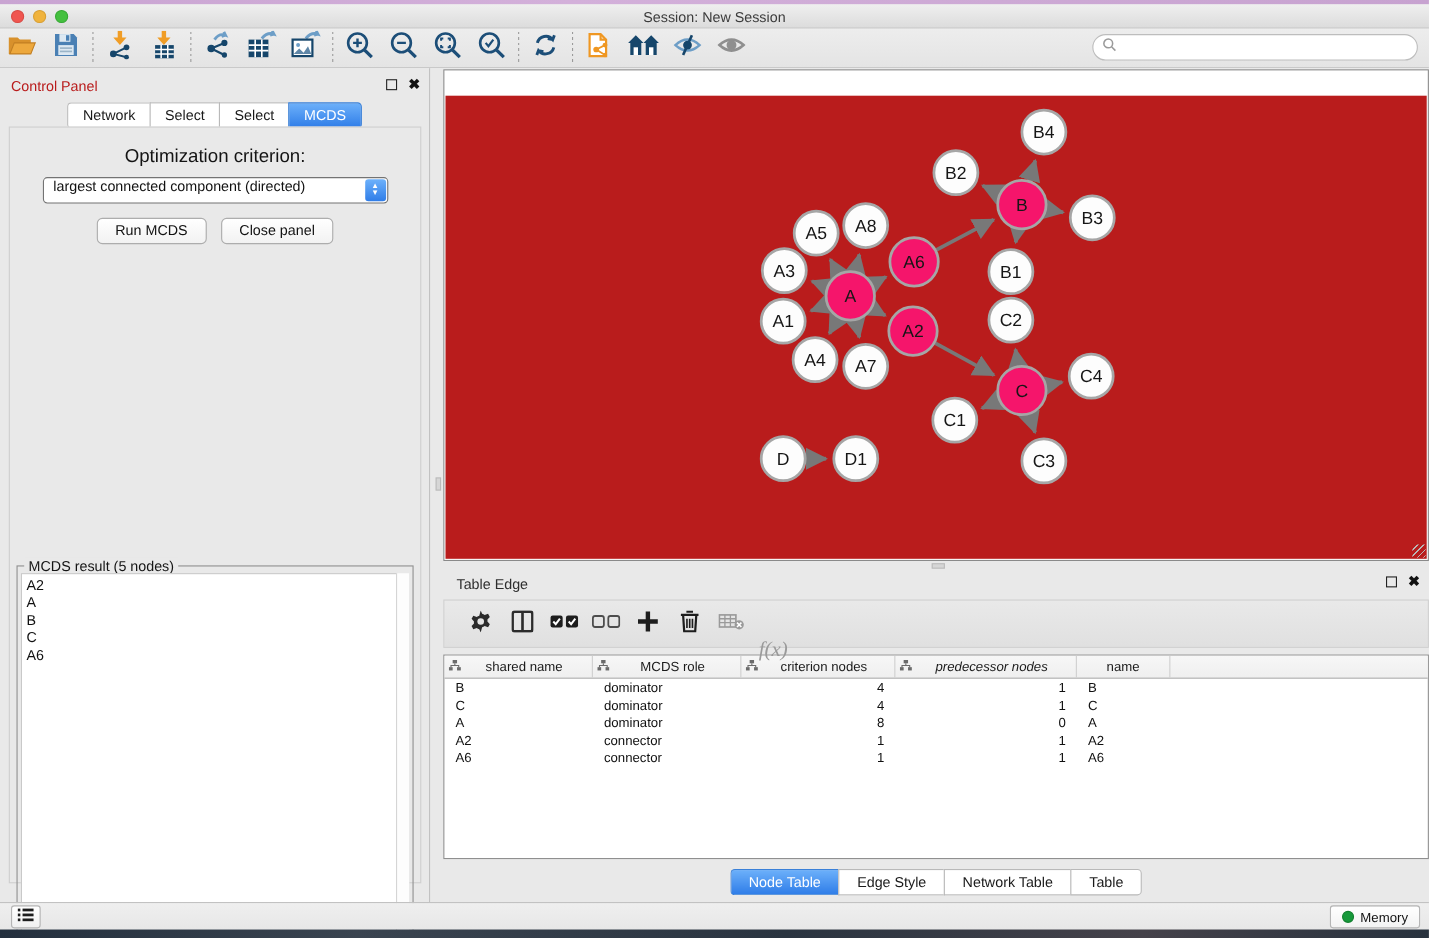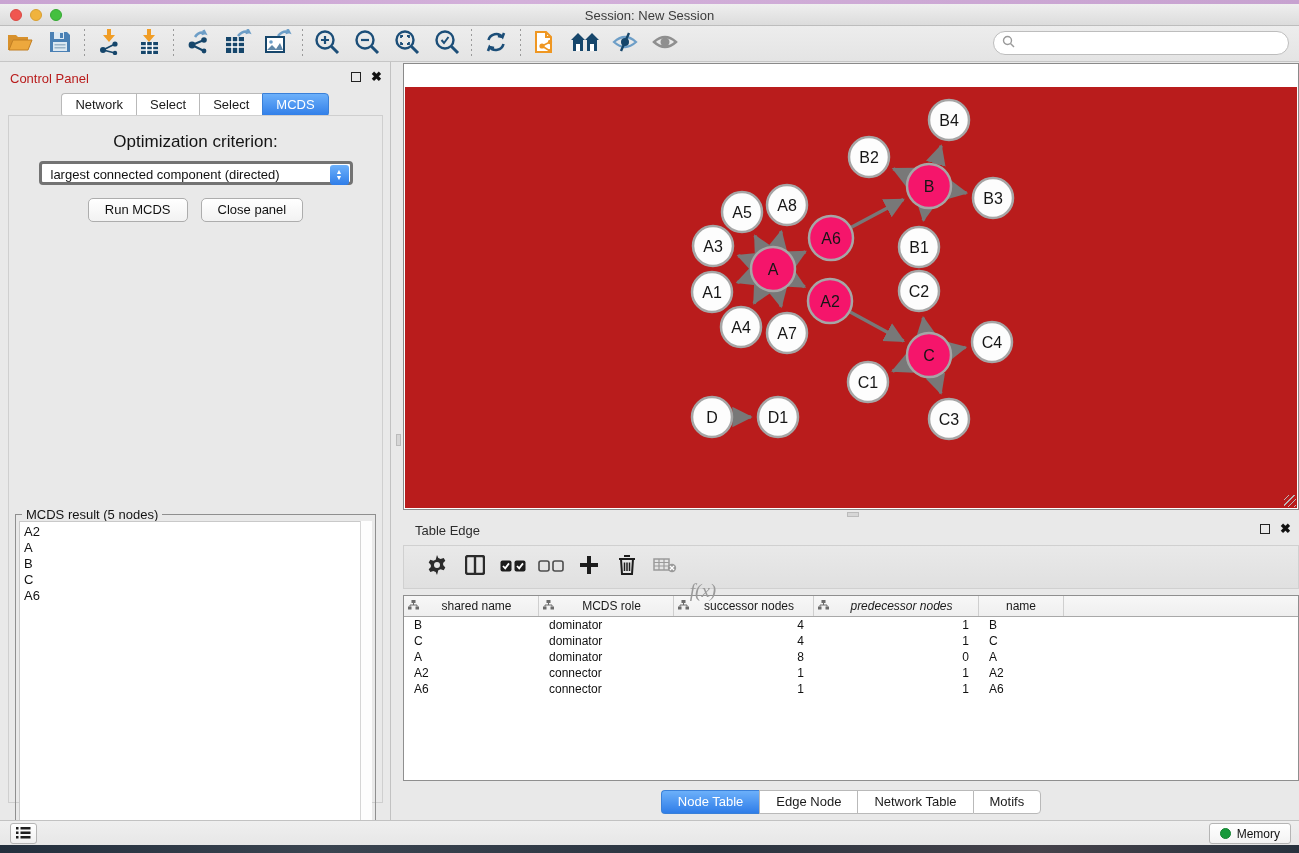--- a/index.html
+++ b/index.html
@@ -54,22 +54,22 @@
   .tab { font-size:13px; color:#1a1a1a; background:#fff; border:1px solid #b9b9b9;
     border-right:none; padding:3px 13px 4px; }
   .tab:first-child { border-radius:4px 0 0 4px; }
   .tab:last-child { border-right:1px solid #b9b9b9; border-radius:0 4px 4px 0; }
   .tab.active { background:linear-gradient(#6cb0fa,#2f7de8); color:#fff; border-color:#3a80d8; }
 
   .cp-body { position:absolute; left:8px; top:53px; width:375px; height:688px;
     border:1px solid #cfcfcf; background:#e9e9e9; }
   .opt-label { margin-top:16px; text-align:center; font-size:17px; color:#141414; }
   .select { position:relative; margin:9px auto 0; width:314px; height:24px; background:#fff;
-    border:3px solid #737373; border-radius:4px; font-size:13px; color:#111;
-    display:flex; align-items:flex-end; padding-left:9px; }
+    border:1px solid #737373; border-radius:4px; font-size:13px; color:#111;
+    display:flex; align-items:flex-start; padding-left:9px; }
   .select .stepper { position:absolute; right:1px; top:1px; width:19px; height:20px;
     background:linear-gradient(#6db1fb,#2f7de8); border-radius:3px; color:#fff;
     display:flex; flex-direction:column; align-items:center; justify-content:center;
     font-size:7px; line-height:6px; }
   .btn-row { margin-top:13px; display:flex; justify-content:center; gap:13px; }
   .pbtn { background:linear-gradient(#ffffff,#f2f2f2); border:1px solid #adadad;
     border-radius:5px; font-size:13px; color:#111; padding:3px 16px 4px;
     font-family:"Liberation Sans",sans-serif; }
 
   .fieldset { position:absolute; left:6px; top:398px; width:361px; height:342px;
@@ -535,21 +535,21 @@
                   </svg></span>
                 <span class="hlabel">MCDS role</span>
               </div>
               <div class="dt-hcell" style="width: 140px;">
                 <span><svg width="11" height="10" viewBox="0 0 11 10">
                     <rect x="3.5" y="0" width="4" height="3" fill="#6b6b6b"></rect>
                     <rect x="0" y="6.5" width="3.5" height="3" fill="#6b6b6b"></rect>
                     <rect x="7.5" y="6.5" width="3.5" height="3" fill="#6b6b6b"></rect>
                     <path d="M5.5 3 v2 M2 6.5 V5 h7 v1.5" stroke="#6b6b6b" fill="none"></path>
                   </svg></span>
-                <span class="hlabel">successor nodes</span>
+                <span class="hlabel">criterion nodes</span>
               </div>
               <div class="dt-hcell" style="width: 165px; font-style: italic;">
                 <span><svg width="11" height="10" viewBox="0 0 11 10">
                     <rect x="3.5" y="0" width="4" height="3" fill="#6b6b6b"></rect>
                     <rect x="0" y="6.5" width="3.5" height="3" fill="#6b6b6b"></rect>
                     <rect x="7.5" y="6.5" width="3.5" height="3" fill="#6b6b6b"></rect>
                     <path d="M5.5 3 v2 M2 6.5 V5 h7 v1.5" stroke="#6b6b6b" fill="none"></path>
                   </svg></span>
                 <span class="hlabel">predecessor nodes</span>
               </div>
@@ -593,23 +593,23 @@
                 <div class="dt-cell ar" style="width: 140px;">1</div>
                 <div class="dt-cell ar" style="width: 165px;">1</div>
                 <div class="dt-cell al" style="width: 85px;">A6</div>
               </div>
             </div>
         </div>
 
         <div class="tp-tabs">
           <div class="tabseg" id="tp-tabs">
               <div class="tab active">Node Table</div>
-              <div class="tab">Edge Node</div>
+              <div class="tab">Edge Style</div>
               <div class="tab">Network Table</div>
-              <div class="tab">Motifs</div>
+              <div class="tab">Table</div>
             </div>
         </div>
       </div>
     </div>
   </div>
 
   <div class="statusbar">
     <div class="list-btn">
       <span>
         <svg width="15" height="13" viewBox="0 0 15 13">

